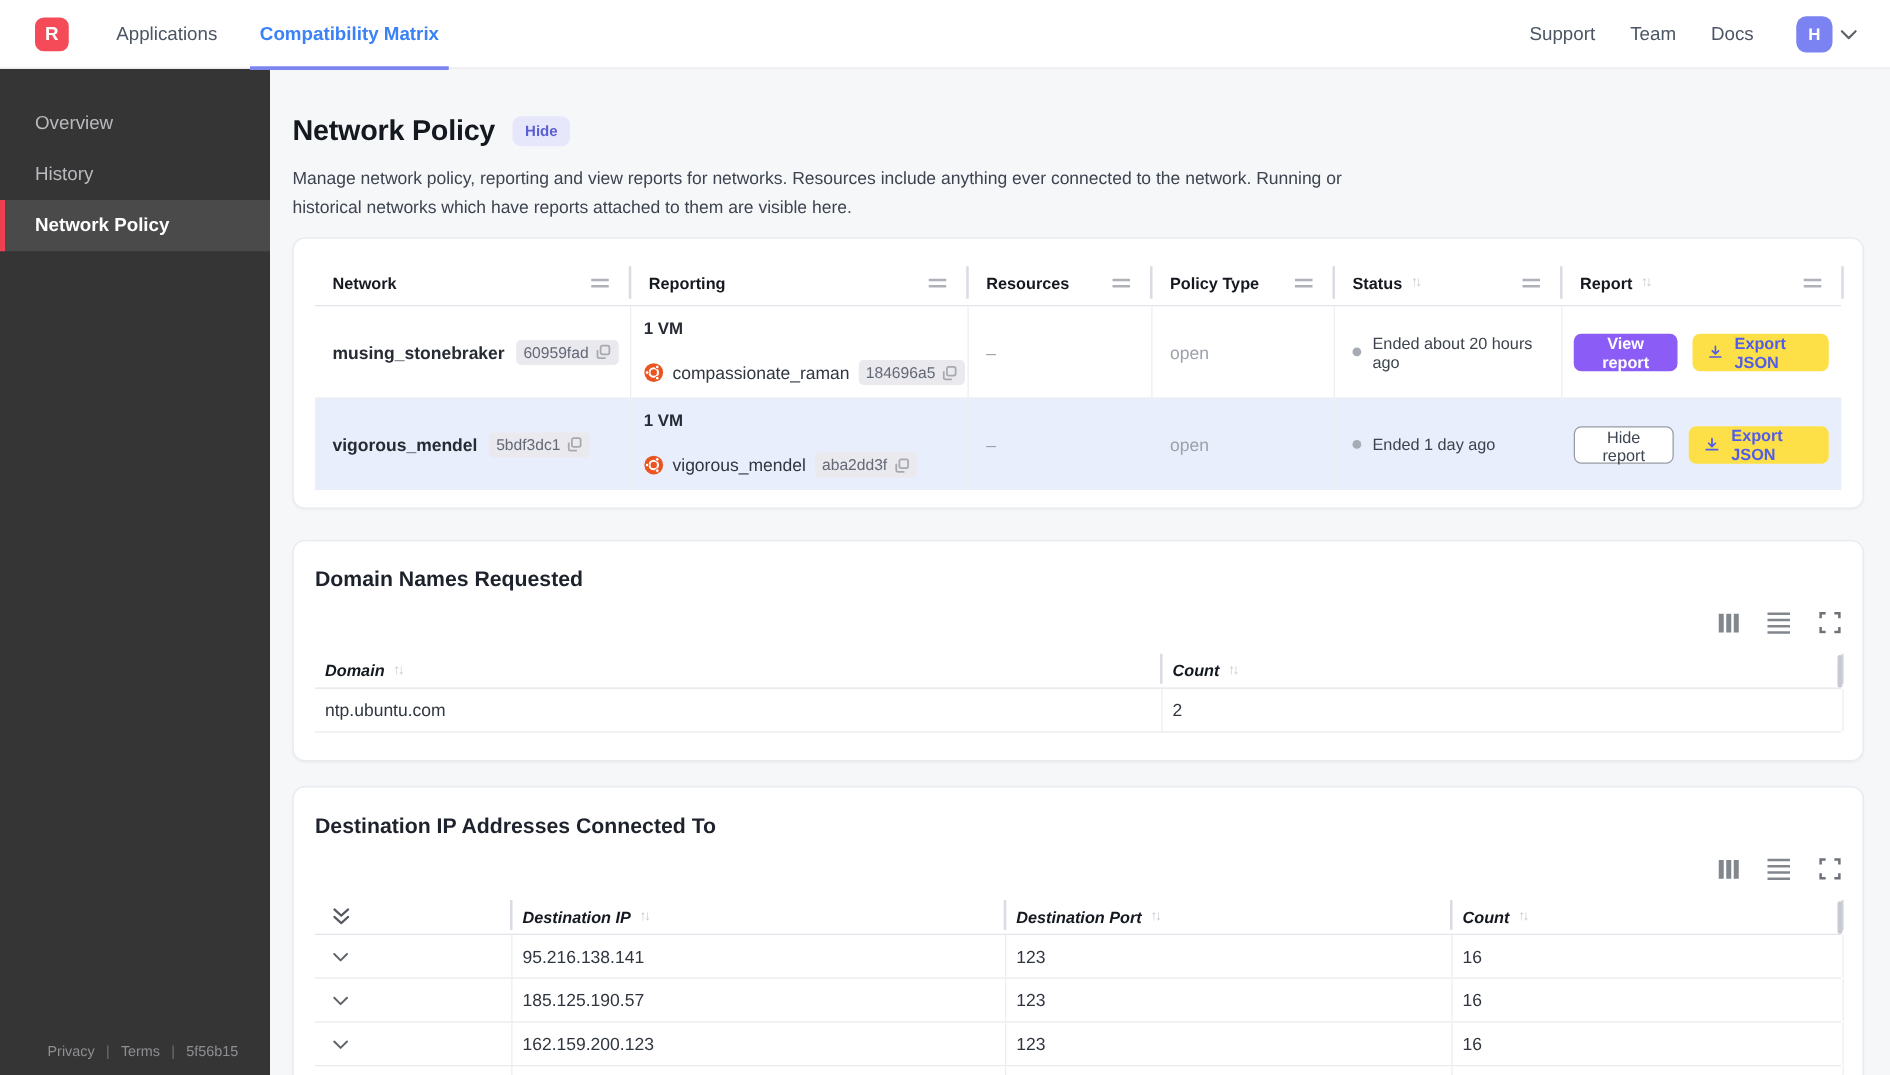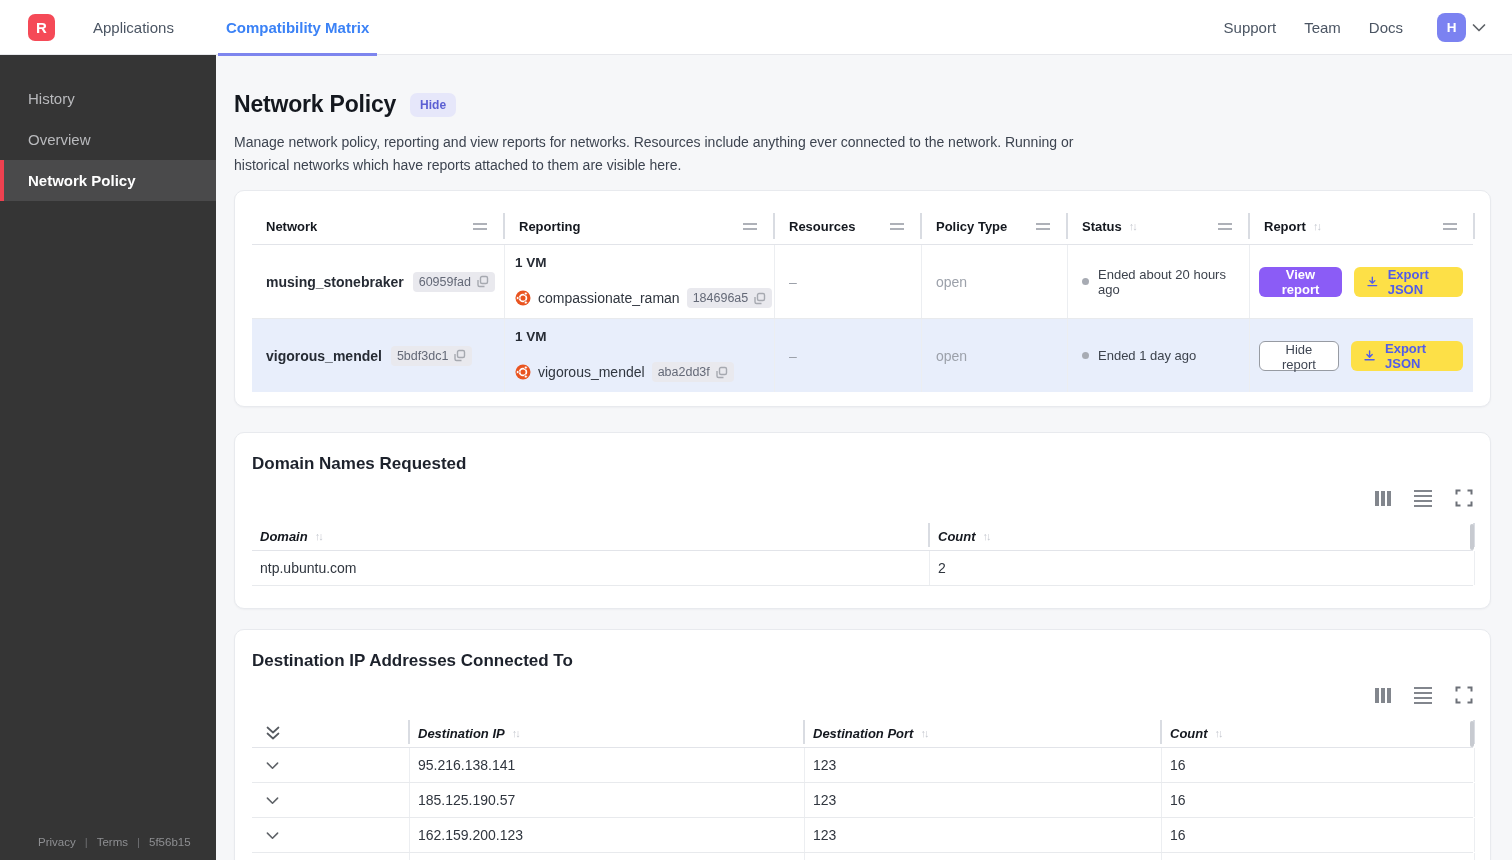--- a/index.html
+++ b/index.html
@@ -5,21 +5,21 @@
   * { margin:0; padding:0; box-sizing:border-box; }
   html,body { width:1512px; height:860px; overflow:hidden; background:#fff;
     font-family:"Liberation Sans", sans-serif; color:#1f2430; }
 
   
   .topbar { height:55px; background:#fff; border-bottom:1px solid #e7e8ec;
     display:flex; align-items:stretch; padding:0 26px 0 28px; position:relative; z-index:5; }
   .topbar-left { display:flex; align-items:center; gap:38px; }
   .logo { width:27px; height:27px; border-radius:7px; background:#f54a57;
     color:#fff; font-weight:800; font-size:15px; display:flex; align-items:center; justify-content:center; }
-  .nav-items { display:flex; align-items:stretch; gap:52px; height:55px; }
+  .nav-items { display:flex; align-items:stretch; gap:34px; height:55px; }
   .nav-item { display:flex; align-items:center; font-size:15px; color:#4b5563; position:relative; cursor:pointer; }
   .nav-item.active { font-weight:700; color:#3b82f6; }
   .nav-item.active::after { content:""; position:absolute; left:-8px; right:-8px; bottom:-1px;
     height:3px; background:#7d85ee; }
   .topbar-right { margin-left:auto; display:flex; align-items:center; gap:28px; }
   .top-link { font-size:15px; color:#4b5563; cursor:pointer; }
   .avatar-wrap { display:flex; align-items:center; gap:6px; margin-left:6px; }
   .avatar { width:29px; height:29px; border-radius:8px; background:#7b82f1; color:#fff;
     font-size:13.5px; font-weight:600; display:flex; align-items:center; justify-content:center; }
 
@@ -154,22 +154,22 @@
           <use href="#ico-chev"></use>
         </svg>
     </div>
   </div>
 </div>
 
 <div class="layout">
 
   <div class="sidebar">
     <div class="side-items">
+      <div class="side-item">Overview</div>
       <div class="side-item">History</div>
-      <div class="side-item">Overview</div>
       <div class="side-item active">Network Policy</div>
     </div>
     <div class="side-footer">
       <span>Privacy</span>
       <span class="sep">|</span>
       <span>Terms</span>
       <span class="sep">|</span>
       <span>5f56b15</span>
     </div>
   </div>

